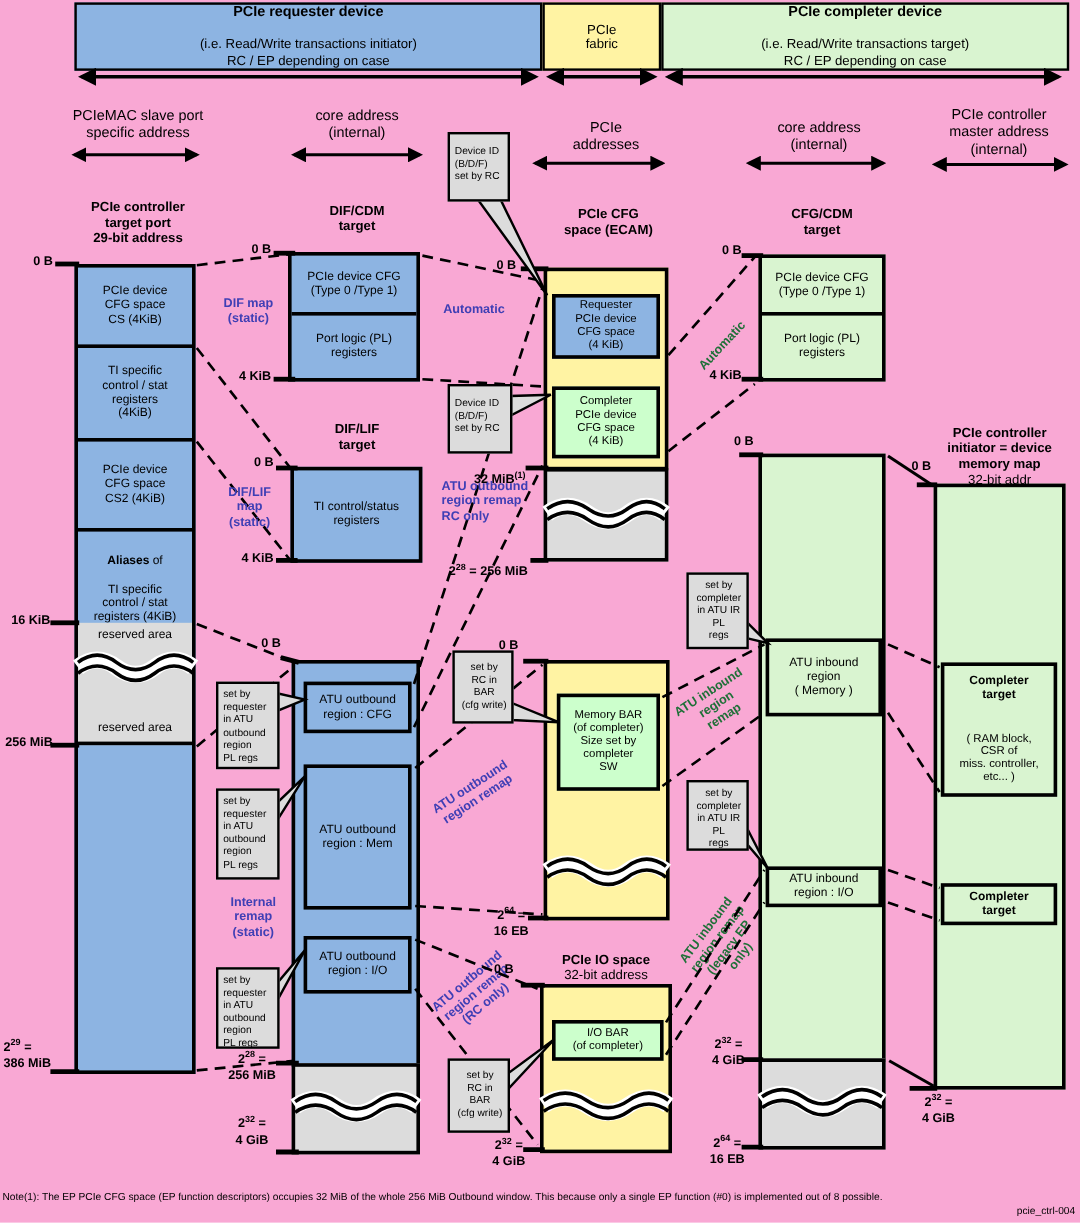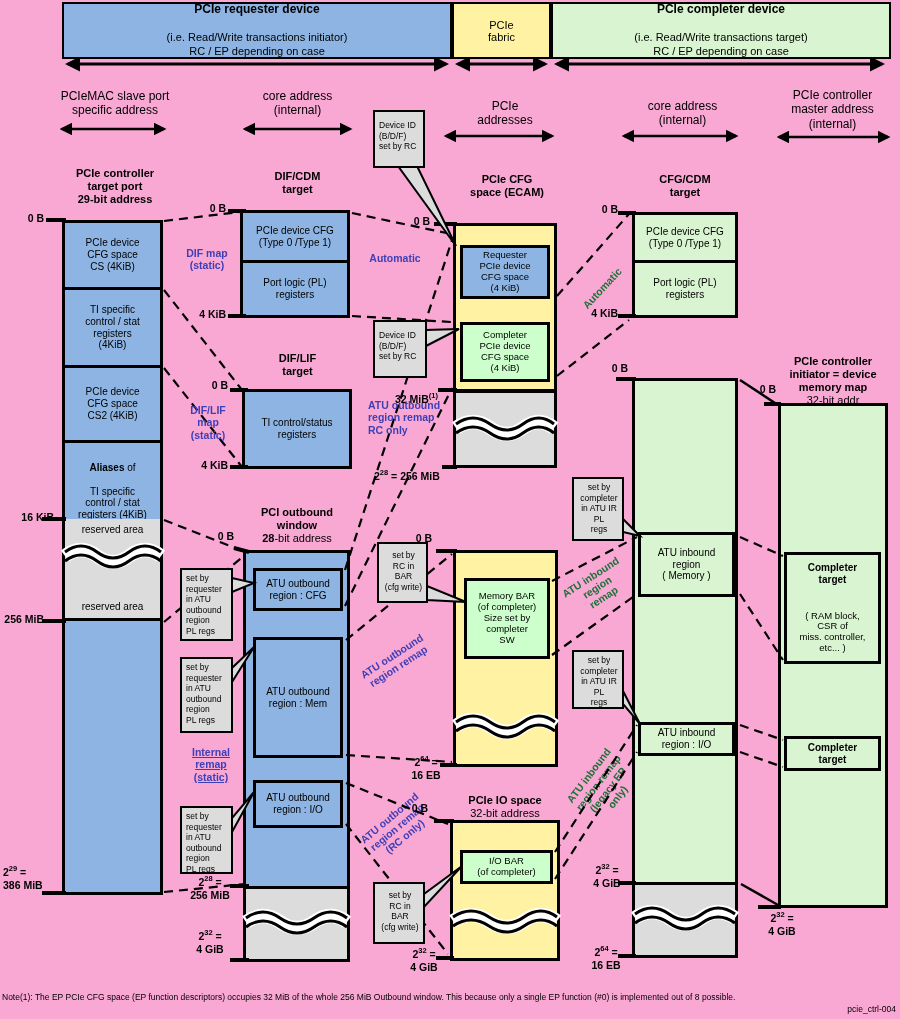--- a/index.html
+++ b/index.html
@@ -74,25 +74,20 @@
 target port
 29-bit address</div>
   <div class="hdr" style="left:245px;top:170px;width:105px;">DIF/CDM
 target</div>
   <div class="hdr" style="left:453px;top:173px;width:108px;">PCIe CFG
 space (ECAM)</div>
   <div class="hdr" style="left:630px;top:173px;width:110px;">CFG/CDM
 target</div>
   <div class="hdr" style="left:245px;top:352px;width:105px;">DIF/LIF
 target</div>
-  <div class="hdr" style="left:233px;top:493px;width:128px;">
-    <span>PCI  outbound
-window</span>
-    <div class="plain"><b>28</b><span>-bit address</span></div>
-  </div>
   <div class="hdr" style="left:444px;top:781px;width:122px;">
     <span>PCIe  IO space</span>
     <div class="plain">32-bit address</div>
   </div>
   <div class="hdr" style="left:763px;top:342px;width:140px;">
     <span>PCIe controller
 initiator = device
 memory map</span>
     <div class="plain">32-bit addr</div>
   </div>
@@ -313,21 +308,21 @@
       <path d="M0,9 q18,-12 36,0 t35,0 t33,0" stroke="#000" stroke-width="3" fill="none"></path>
     </g>
     <g transform="translate(635,914)">
       <path d="M0,4 q17,-12 34,0 t33,0 t33,0" stroke="#fff" stroke-width="14" fill="none"></path>
       <path d="M0,0 q17,-12 34,0 t33,0 t33,0" stroke="#000" stroke-width="3" fill="none"></path>
       <path d="M0,9 q17,-12 34,0 t33,0 t33,0" stroke="#000" stroke-width="3" fill="none"></path>
     </g>
   </svg>
 
   <div class="lbl r" style="left:12px;top:212px;width:32px;">0 B</div>
-  <div class="lbl r" style="left:12px;top:511px;width:42px;">16 KiB</div>
+  <div class="lbl r" style="left:0px;top:511px;width:42px;">16 KiB</div>
   <div class="lbl r" style="left:0px;top:613px;width:44px;">256 MiB</div>
   <div class="p2l" style="left:3px;top:864px;">
     <span>2</span><sup>29</sup><span> =</span>
     <div>386 MiB</div>
   </div>
 
   <div class="lbl r" style="left:194px;top:202px;width:32px;">0 B</div>
   <div class="lbl r" style="left:186px;top:308px;width:40px;">4 KiB</div>
   <div class="lbl r" style="left:196px;top:379px;width:32px;">0 B</div>
   <div class="lbl r" style="left:188px;top:459px;width:40px;">4 KiB</div>
@@ -378,21 +373,21 @@
   <div class="p2l ctr" style="left:756px;top:910px;width:52px;">
     <span>2</span><sup>32</sup><span> =</span>
     <div>4 GiB</div>
   </div>
 
   <div class="lbl bluetx ctr" style="left:176px;top:247px;width:62px;">DIF map
 (static)</div>
   <div class="lbl bluetx ctr" style="left:178px;top:404px;width:60px;">DIF/LIF
 map
 (static)</div>
-  <div class="lbl bluetx ctr" style="left:180px;top:746px;width:62px;text-decoration:underline;">Internal
+  <div class="lbl bluetx ctr" style="left:180px;top:746px;width:62px;">Internal
 remap
 (static)</div>
   <div class="lbl bluetx ctr" style="left:360px;top:252px;width:70px;">Automatic</div>
   <div class="lbl bluetx" style="left:368px;top:399px;width:92px;">ATU outbound
 region remap
 RC only</div>
   <div class="rot bluetx" style="left:349px;top:649px;width:92px;transform:rotate(-33deg);">ATU outbound
 region remap</div>
   <div class="rot bluetx" style="left:352px;top:809px;width:90px;transform:rotate(-40deg);">ATU outbound
 region remap

